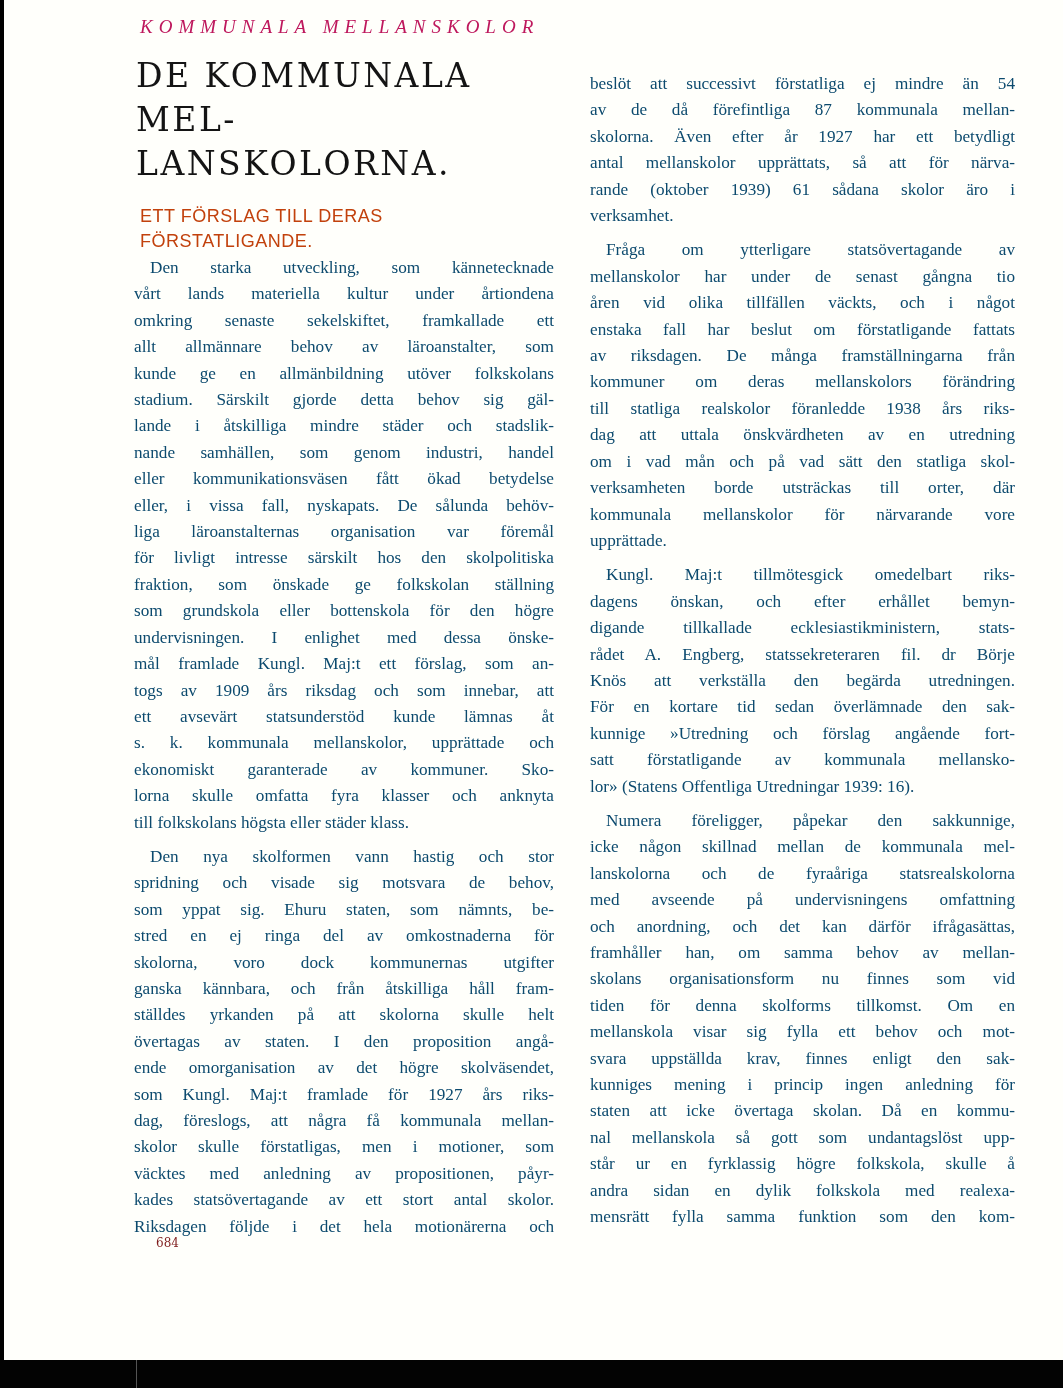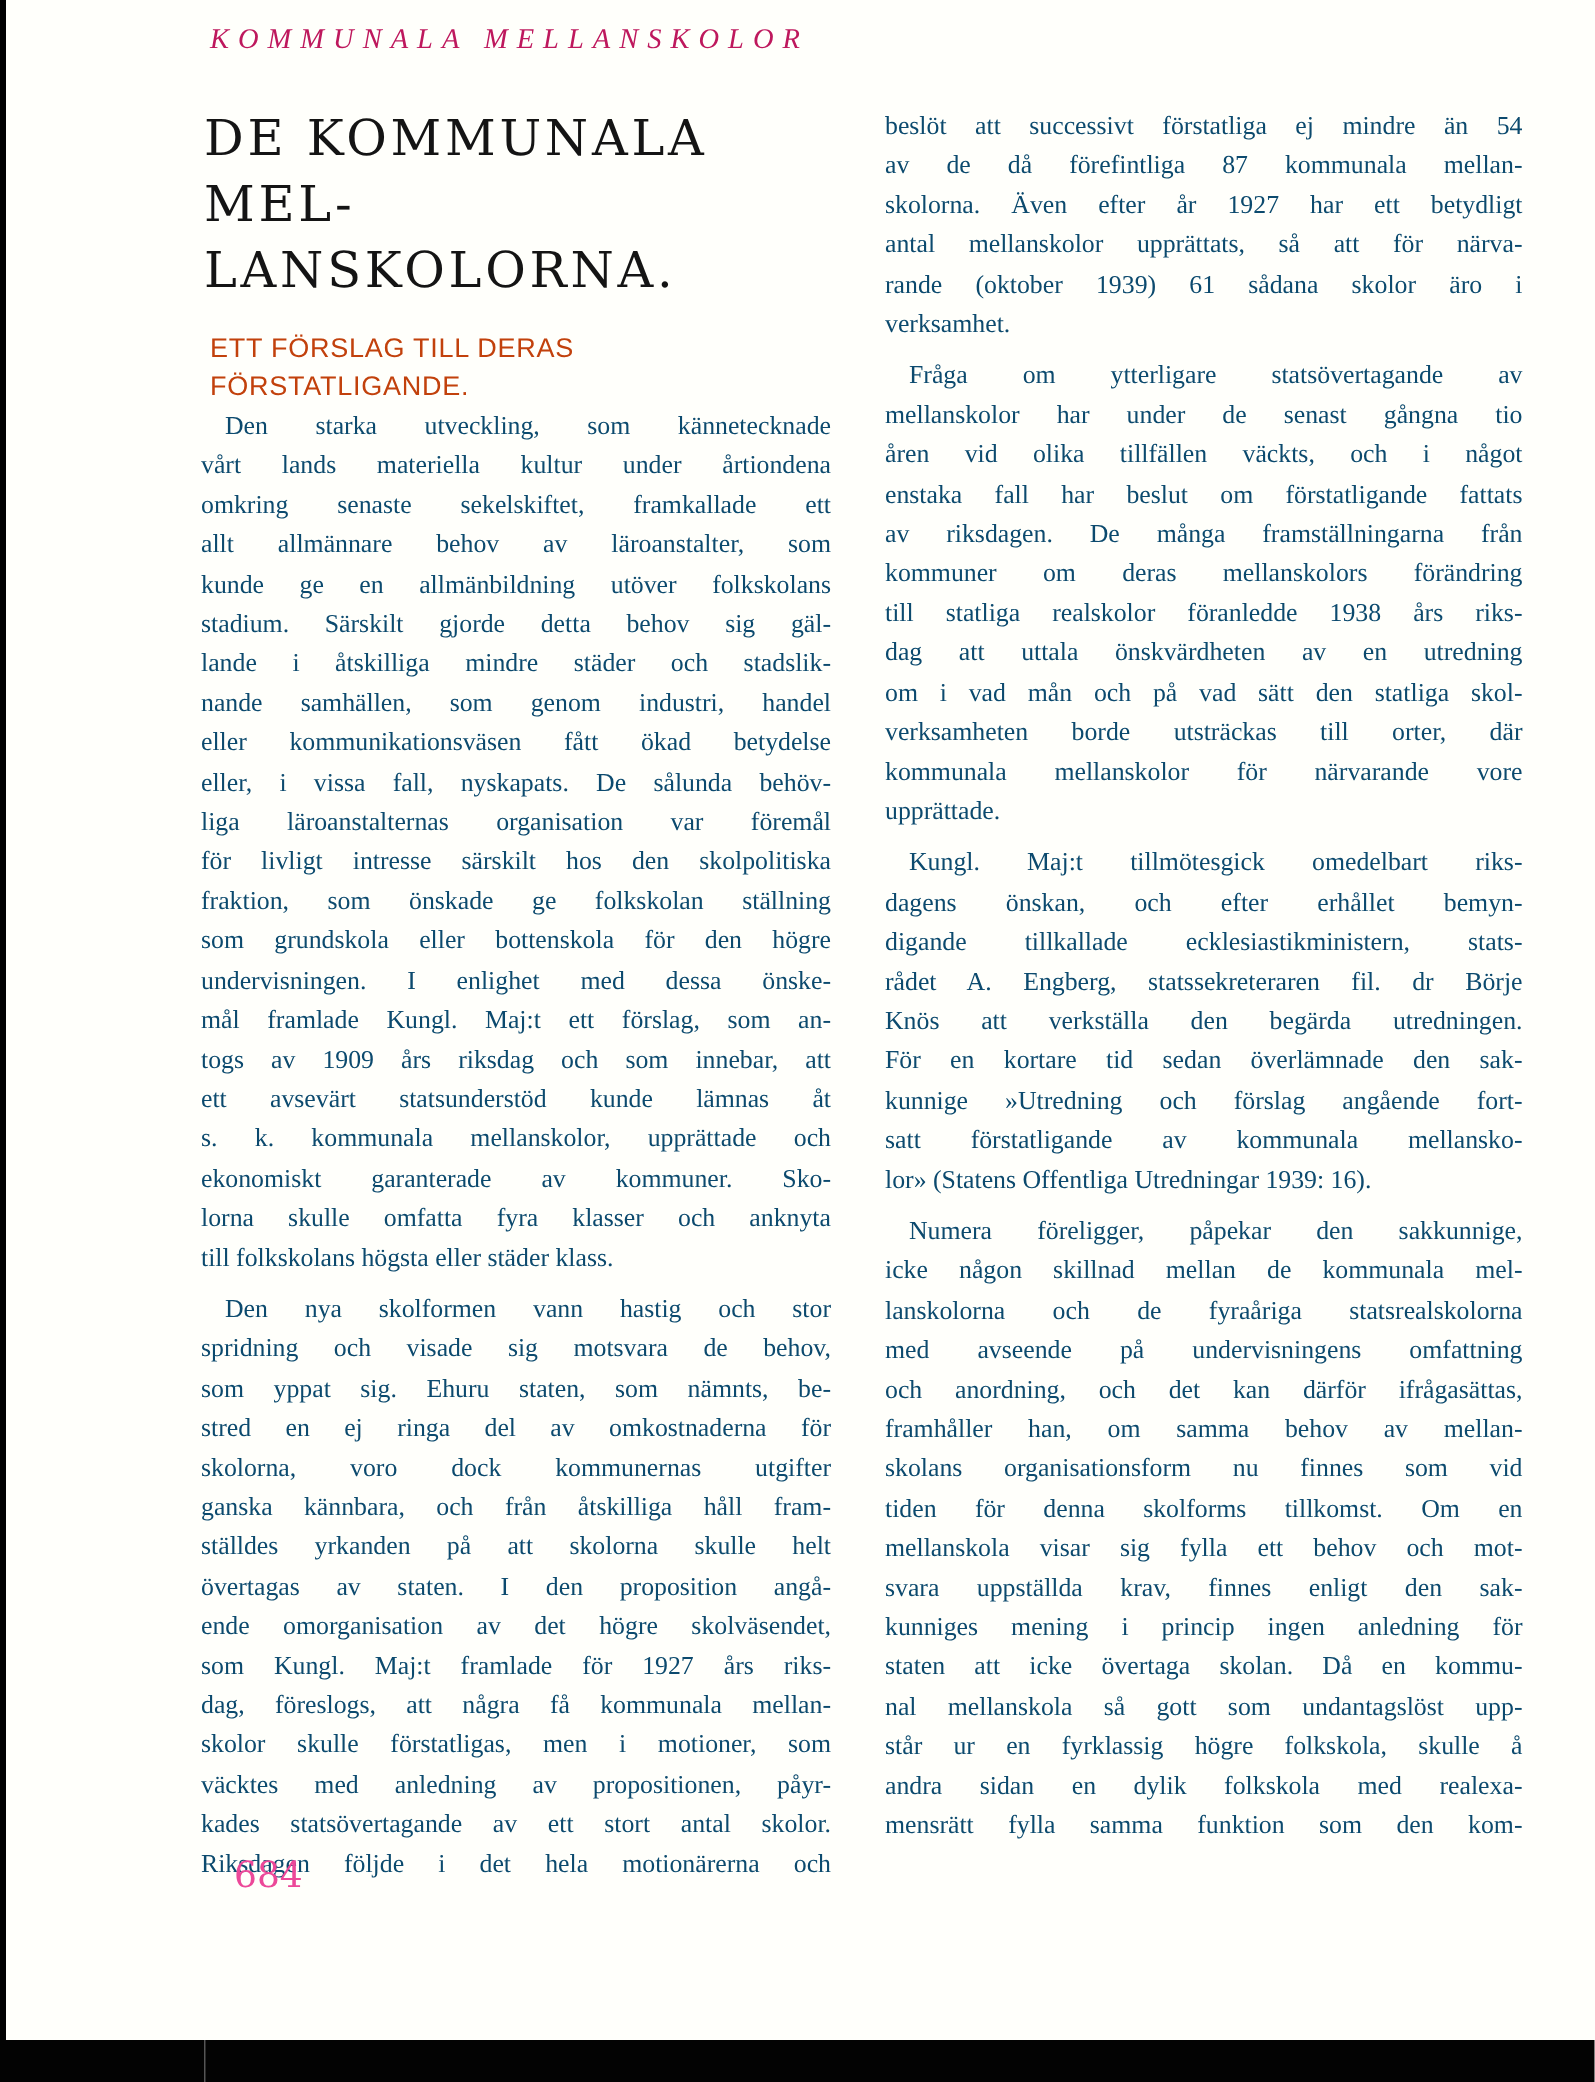--- a/index.html
+++ b/index.html
@@ -13,21 +13,21 @@
     .bottom-band { position: absolute; left: 0; top: 1360px; width: 1063px; height: 28px; background: #030303; }
     .bottom-band .tick { position: absolute; left: 136px; top: 0; width: 1px; height: 28px; background: #555; }
 
     .running-head {
       position: absolute; left: 140px; top: 16px;
       font-family: "Liberation Serif", "DejaVu Serif", serif;
       font-style: italic; font-size: 19px; letter-spacing: 6px; color: #be185d;
       white-space: nowrap;
     }
     .col { position: absolute; width: 420px; }
-    .col-left { left: 134px; top: 60px; }
+    .col-left { left: 134px; top: 44px; }
     .col-right { left: 590px; top: 71px; width: 425px; }
 
     .title {
       font-family: "DejaVu Serif", serif;
       font-size: 33px; line-height: 44px; letter-spacing: 2.5px;
       font-weight: normal; margin: 10px 0 0 2px; color: #141414;
       white-space: pre-line;
     }
     .subtitle {
       font-family: Liberation Sans, sans-serif;
@@ -39,21 +39,21 @@
       font-size: 17.2px; line-height: 26.4px; text-align: justify;
       margin: 0; color: #0c4a6e;
     }
     .para .line { display: block; text-align: justify; text-align-last: justify; white-space: nowrap; }
     .para .line.last { text-align-last: left; }
     .para .line.indent { padding-left: 16px; }
     .col-left .first-para { margin-top: 1px; }
     .gap { height: 8px; }
     .page-number {
       position: absolute; left: 156px; top: 1236px;
-      font-family: "DejaVu Serif", serif; font-size: 24px; color: #ec4899;
+      font-family: "DejaVu Serif", serif; font-size: 12px; color: #7f1d1d;
     }
   </style>
 </head>
 <body>
 
 <div class="left-strip"></div>
 
 <div class="running-head">KOMMUNALA MELLANSKOLOR</div>
 
 <div class="col col-left">

